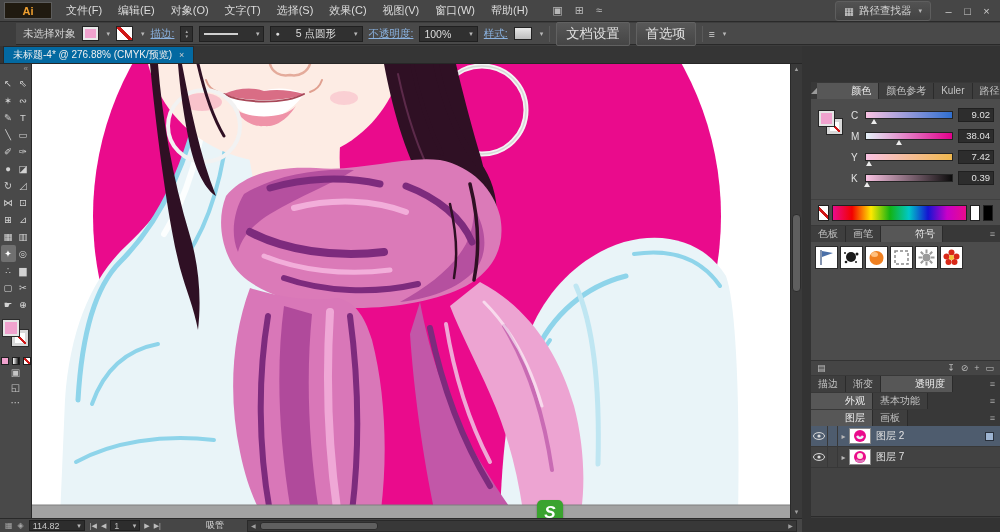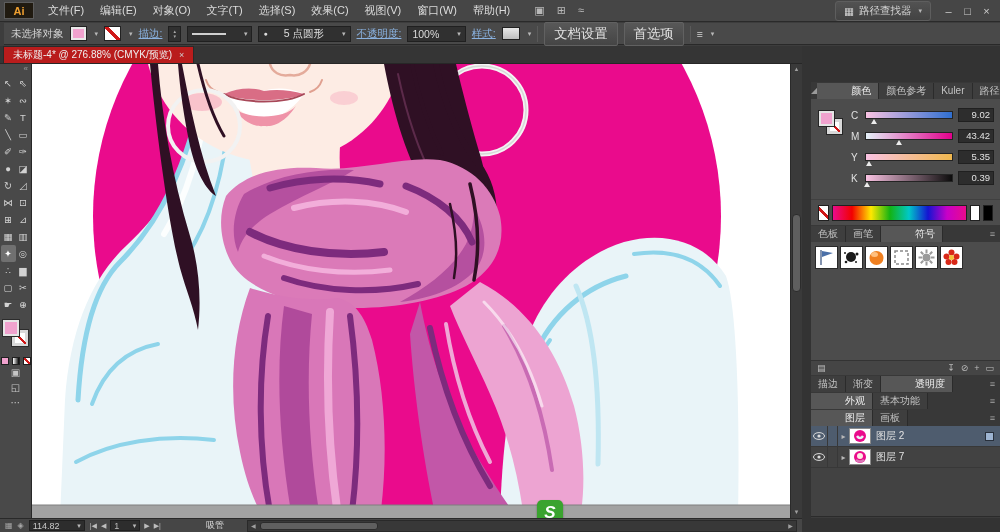--- a/index.html
+++ b/index.html
@@ -6,31 +6,31 @@
   body { background:#1e1e1e; }
   .app {
     position: relative; width: 1000px; height: 532px; overflow: hidden;
     background:#3d3d3d; color:#d4d4d4;
     font-family:"Liberation Sans","DejaVu Sans",sans-serif; font-size:11px;
     user-select:none;
   }
   
   .menubar { position:absolute; top:0; left:0; right:0; height:22px; background:#464646;
     border-bottom:1px solid #2a2a2a; display:flex; align-items:center; padding:0 4px; }
-  .ai-logo { width:30px; height:17px; background:#201a10; color:#f0a030; font-weight:bold;
+  .ai-logo { width:48px; height:17px; background:#201a10; color:#f0a030; font-weight:bold;
     display:flex; align-items:center; justify-content:center; border:1px solid #5c5c5c; margin-right:6px; font-size:11px;}
   .menu-item { padding:0 8px; line-height:21px; color:#dcdcdc; cursor:default; white-space:nowrap; }
   .mb-icons { display:flex; gap:12px; margin-left:16px; color:#b8b8b8; font-size:11px; }
   .spacer { flex:1; }
   .workspace-btn { display:flex; align-items:center; gap:5px; padding:2px 8px; margin-right:8px;
     border:1px solid #5e5e5e; border-radius:3px; background:linear-gradient(#525252,#434343); font-size:10.5px;}
   .win-controls { display:flex; }
   .win-btn { width:19px; text-align:center; color:#cfcfcf; font-size:11px; }
   
-  .controlbar { position:absolute; top:23px; left:4px; right:0; height:22px; background:#494949;
+  .controlbar { position:absolute; top:23px; left:16px; right:0; height:22px; background:#494949;
     border-bottom:1px solid #292929; display:flex; align-items:center; gap:6px; padding:0 7px; font-size:10.5px; }
   .cb-sep { width:1px; height:16px; background:#2d2d2d; border-right:1px solid #5a5a5a; }
   .swatch { position:relative; width:17px; height:15px; border:1px solid #222; }
   .swatch.fill { background:#f0a2ce; box-shadow:inset 0 0 0 2px #e9e9e9; }
   .swatch.none { background:#fff; }
   .swatch.none:after { content:""; position:absolute; inset:0;
     background:linear-gradient(45deg,transparent 42%,#d01818 42%,#d01818 58%,transparent 58%); }
   .dd-arrow { font-size:7px; color:#b8b8b8; margin-left:2px; }
   .cb-link { color:#8ab2e0; text-decoration:underline; }
   .cb-box { height:16px; background:#303030; border:1px solid #202020; display:flex; align-items:center;
@@ -38,21 +38,21 @@
   .profile-line { width:34px; height:2px; background:#cfcfcf; }
   .spinners { display:flex; flex-direction:column; font-size:5px; line-height:5px; color:#aaa; }
   .cb-btn { border:1px solid #616161; background:linear-gradient(#585858,#454545); border-radius:2px;
     padding:2px 9px; color:#e0e0e0; }
   .style-swatch { width:18px; height:13px; background:linear-gradient(#e8e8e8,#bdbdbd); border:1px solid #222; }
   
   .tabbar { position:absolute; top:46px; left:0; width:802px; height:18px; background:#353535;
     border-bottom:1px solid #272727; display:flex; align-items:flex-end; padding-left:3px; }
   .doc-tab { height:17px; display:flex; align-items:center; gap:7px; padding:0 9px; margin-right:1px;
     background:#474747; color:#bdbdbd; border:1px solid #2a2a2a; border-bottom:none; font-size:10px; white-space:nowrap;}
-  .doc-tab.active { background:#b91c1c; color:#efefef;text-align:center; }
+  .doc-tab.active { background:#0369a1; color:#efefef;text-align:center; }
   .tab-close { font-size:9px; color:#cfcfcf; }
   .dock-topfill { position:absolute; top:46px; left:802px; right:0; height:18px; background:#333; }
   
   .toolbar { position:absolute; top:64px; left:0; width:32px; bottom:14px; background:#494949;
     border-right:1px solid #282828; }
   .tb-head { height:11px; text-align:right; padding-right:3px; color:#9a9a9a; font-size:8px; line-height:10px; }
   .tools { display:grid; grid-template-columns:15px 15px; justify-content:center; }
   .tool { height:17px; display:flex; align-items:center; justify-content:center; font-size:9.5px; color:#d2d2d2; }
   .tool.active { background:#707070; border-radius:2px; color:#fff; }
   .tb-swatches { position:relative; height:36px; margin-top:5px; }
@@ -391,28 +391,28 @@
         <span class="ch-track c">
             <span class="ch-handle" style="left: 9%;"></span>
           </span>
         <span class="ch-value">9.02</span>
       </div>
       <div class="ch-row">
         <span class="ch-label">M</span>
         <span class="ch-track m">
             <span class="ch-handle" style="left: 38%;"></span>
           </span>
-        <span class="ch-value">43.42</span>
+        <span class="ch-value">38.04</span>
       </div>
       <div class="ch-row">
         <span class="ch-label">Y</span>
         <span class="ch-track y">
             <span class="ch-handle" style="left: 4%;"></span>
           </span>
-        <span class="ch-value">5.35</span>
+        <span class="ch-value">7.42</span>
       </div>
       <div class="ch-row">
         <span class="ch-label">K</span>
         <span class="ch-track k">
             <span class="ch-handle" style="left: 1%;"></span>
           </span>
         <span class="ch-value">0.39</span>
       </div>
     </div>
 

